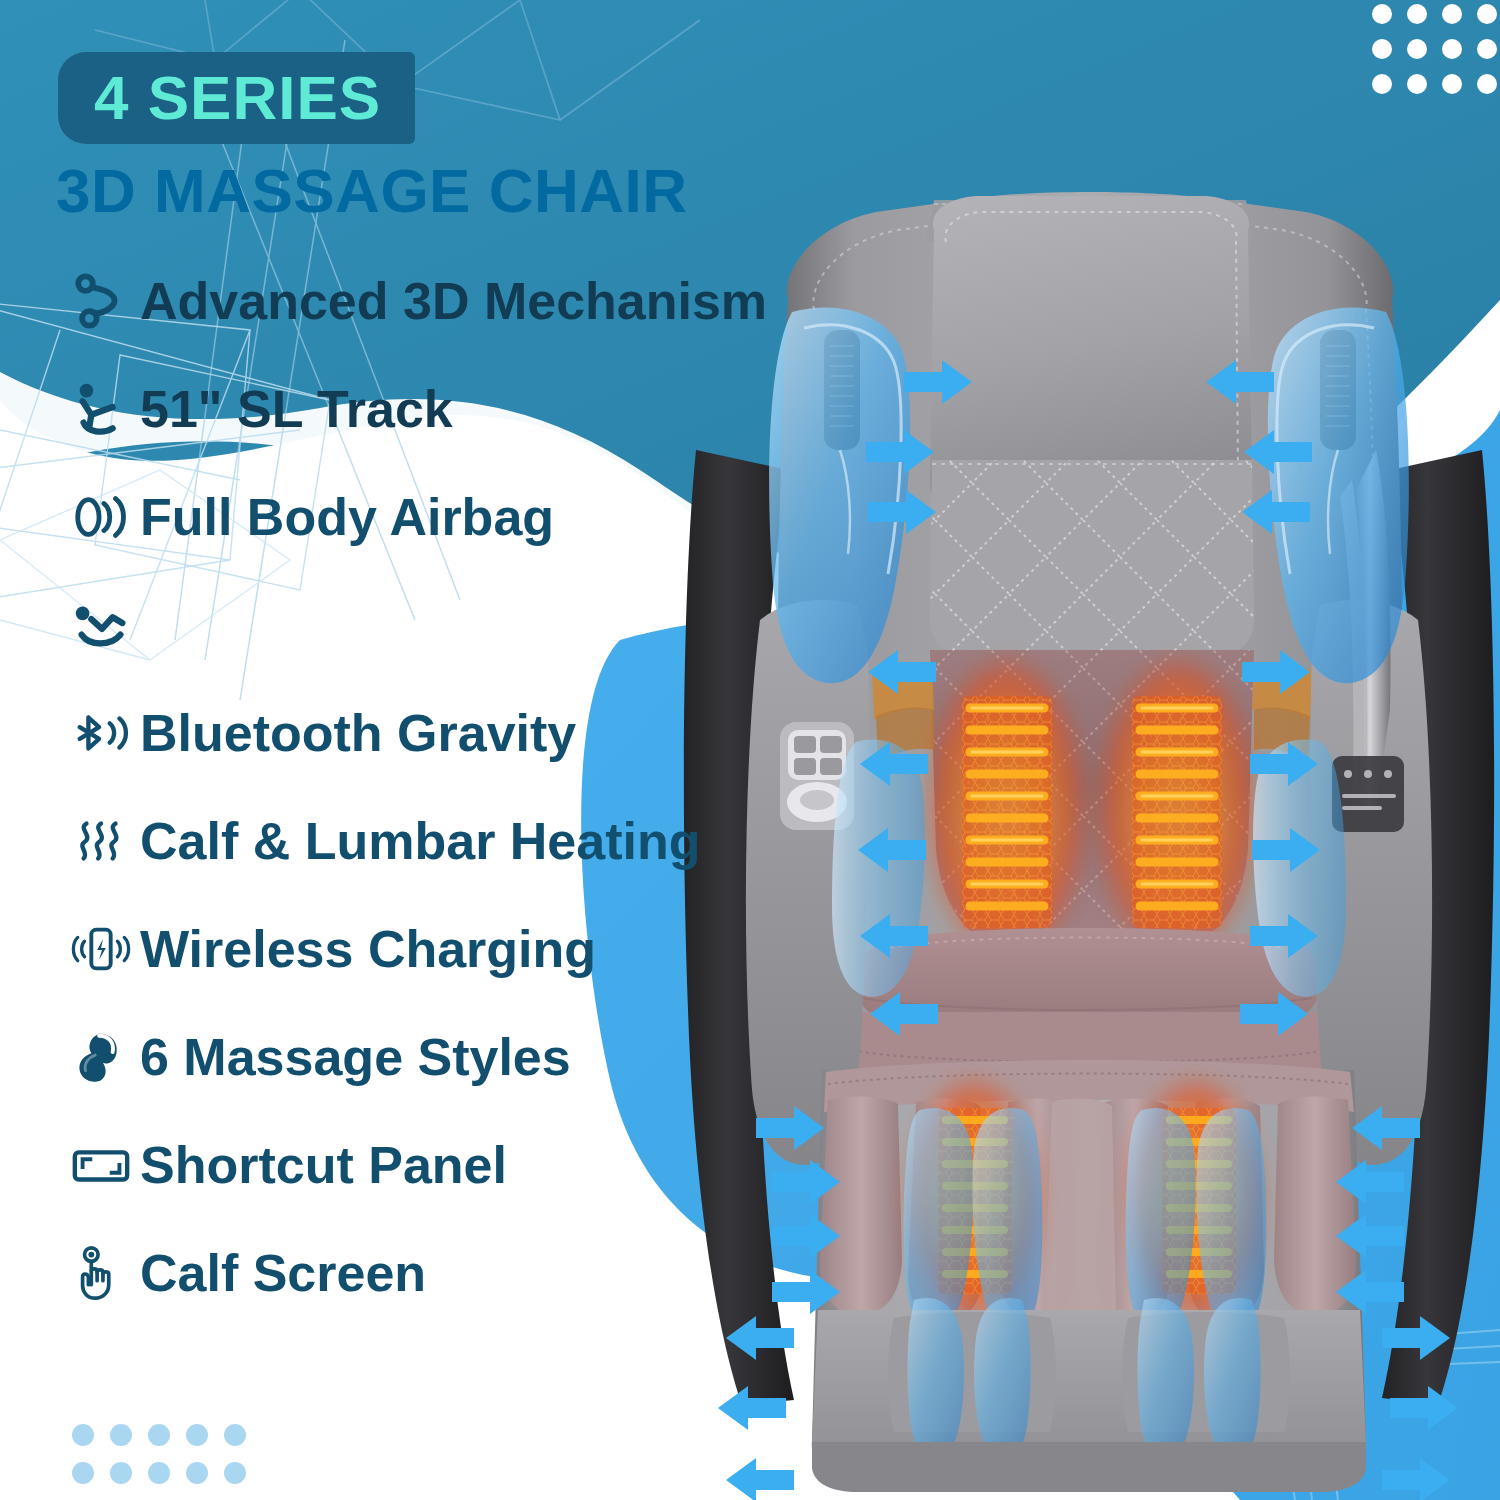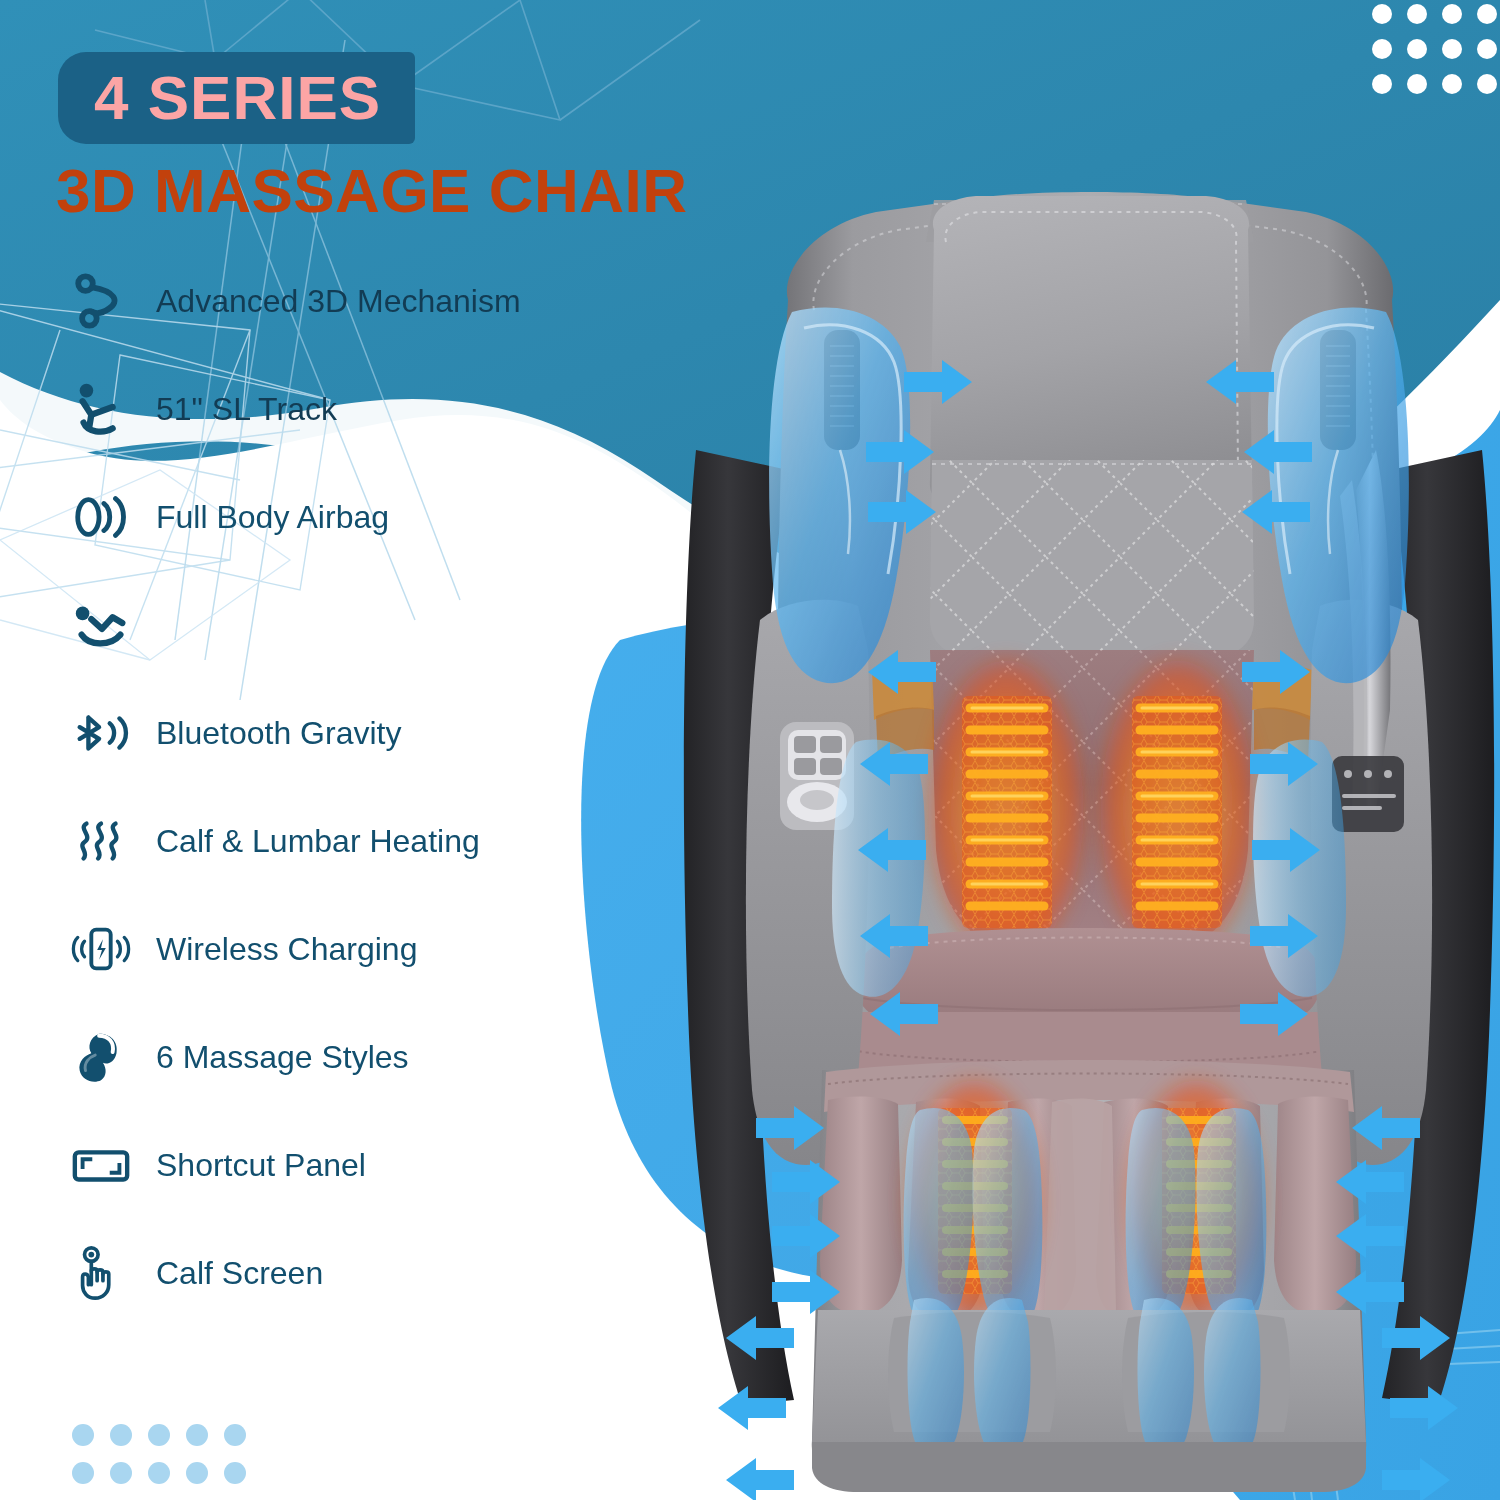--- a/index.html
+++ b/index.html
@@ -21,46 +21,45 @@
     position:absolute;left:58px;top:52px;
     height:92px;min-width:348px;
     background:#1b6186;
     border-radius:28px 6px 6px 28px;
     display:flex;align-items:center;justify-content:center;
     padding:0 34px 0 36px;
     box-sizing:border-box;
     z-index:30;
   }
   .series-badge span{
-    color:#fca5a5;font-size:62px;font-weight:bold;
+    color:#5eead4;font-size:62px;font-weight:bold;
     letter-spacing:1px;line-height:1;white-space:nowrap;
     font-family:"Liberation Sans","DejaVu Sans",sans-serif;
   }
 
   
   .headline{
     position:absolute;left:56px;top:158px;
-    color:#c2410c;font-size:62px;font-weight:bold;
+    color:#0369a1;font-size:62px;font-weight:bold;
     letter-spacing:0.5px;white-space:nowrap;z-index:30;line-height:1.05;
   }
 
   
   .features{position:absolute;left:62px;top:247px;width:660px;z-index:30;}
   .feature-row{
     position:relative;height:108px;
     display:flex;align-items:center;
   }
   .feature-icon{
     width:78px;height:78px;flex:0 0 78px;
     display:flex;align-items:center;justify-content:center;
   }
   .feature-icon svg{display:block;}
   .feature-label{
-    margin-left:16px;
-    font-size:32px;font-weight:normal;color:#124f6e;
+    font-size:52px;font-weight:bold;color:#124f6e;
     white-space:nowrap;line-height:1;
   }
   .feature-row.on-blue .feature-label{color:#123c54;}
 
   
   .dots-bl{position:absolute;left:72px;top:1424px;z-index:25;}
   .dots-tr{position:absolute;left:1372px;top:4px;z-index:25;}
 
   
   .chair-wrap{position:absolute;left:676px;top:150px;width:824px;height:1350px;z-index:20;}

